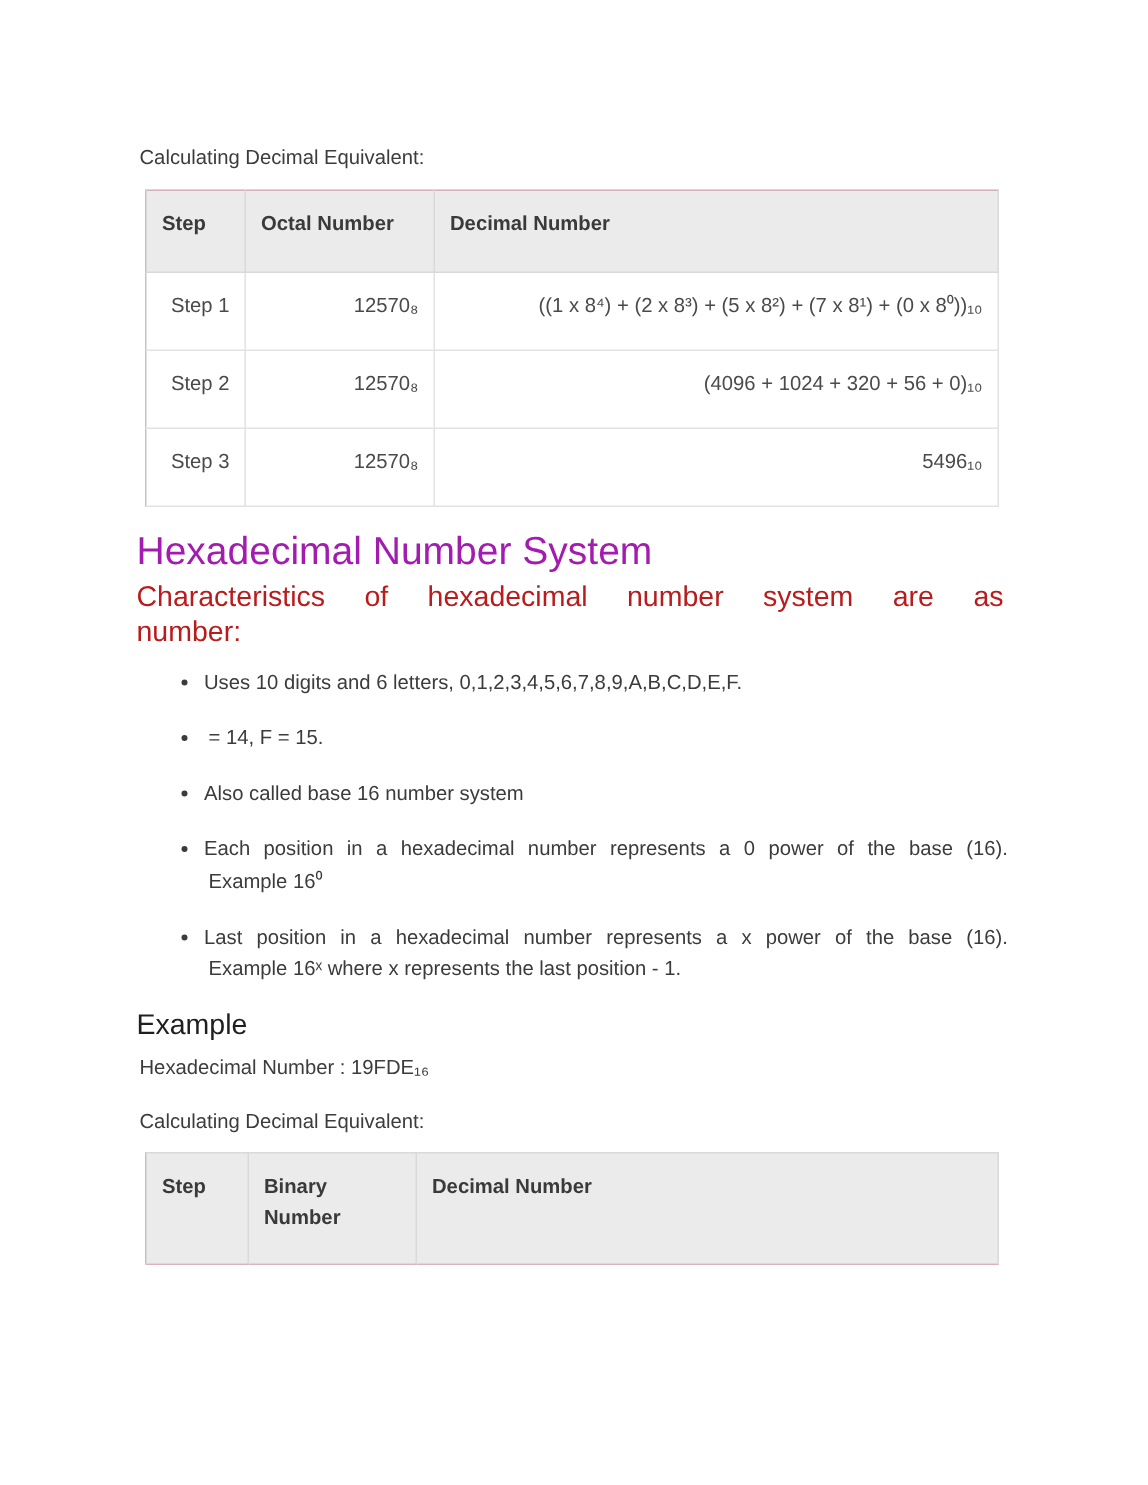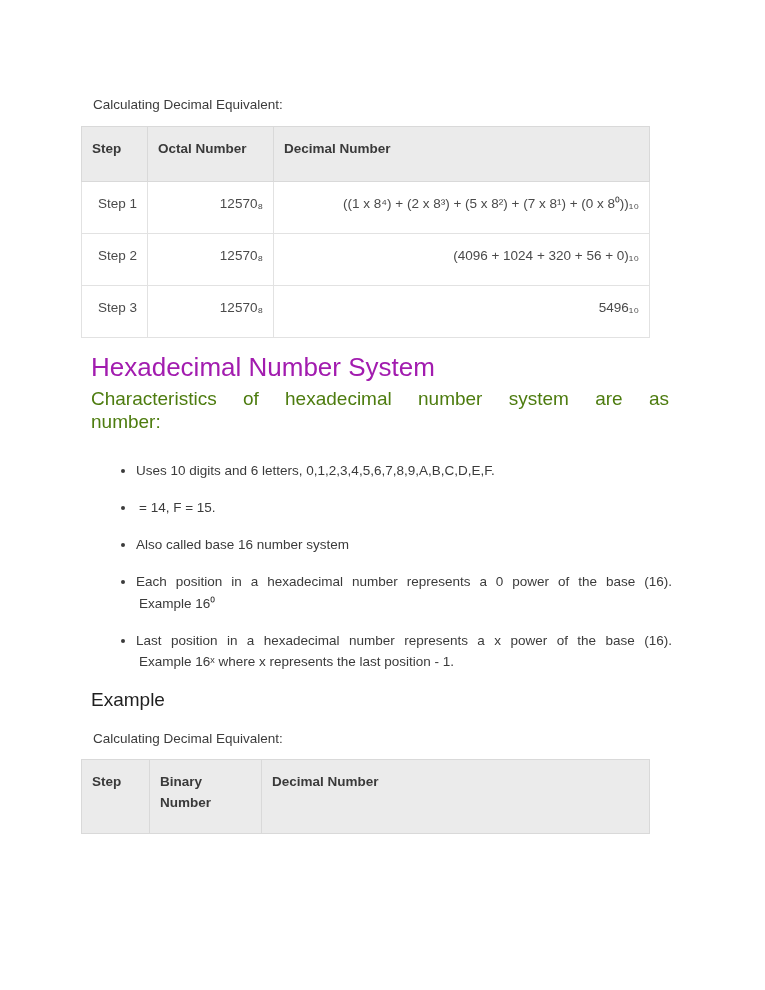--- a/index.html
+++ b/index.html
@@ -28,20 +28,21 @@
     line-height: 17px;
     color: #3c3c3c;
   }
 
   table.steps {
     border-collapse: collapse;
     table-layout: fixed;
     width: 568px;
     margin-top: 13px;
     background: #be185d;
+    margin-left: 16px;
   }
   table.steps th {
     background: #ebebeb;
     border: 1px solid #d9d9d9;
     font-size: 13.5px;
     font-weight: bold;
     color: #3a3a3a;
     text-align: left;
     vertical-align: top;
     padding: 11px 10px 22px 10px;
@@ -77,41 +78,41 @@
     line-height: 31px;
     font-weight: normal;
     color: #a21caf;
   }
   h2.subtitle {
     margin: 5px 0 0 10px;
     width: 578px;
     font-size: 19px;
     line-height: 22.5px;
     font-weight: normal;
-    color: #4d7c0f;
+    color: #b91c1c;
   }
   h2.example-title {
     margin: 16px 0 0 10px;
     font-size: 19px;
     line-height: 22px;
     font-weight: normal;
     color: #1f1f1f;
   }
   .jstretch {
     display: block;
     text-align: justify;
     text-align-last: justify;
   }
   .jline2 {
     display: block;
     padding-left: 3px;
   }
 
   ul.char-list {
-    margin: 27px 0 0 0;
+    margin: 11px 0 0 0;
     padding: 0 0 0 55px;
     width: 536px;
     list-style: disc outside;
   }
   ul.char-list li {
     margin: 0 0 15.5px 0;
     font-size: 13.5px;
     line-height: 21.5px;
     color: #3b3b3b;
     text-align: justify;
@@ -187,20 +188,21 @@
           <span class="jline2">Example 16⁰</span>
         </li>
       <li>
           <span class="jstretch">Last position in a hexadecimal number represents a x power of the base (16).</span>
           <span class="jline2">Example 16ˣ where x represents the last position - 1.</span>
         </li>
     </ul>
 
     <h2 class="example-title">Example</h2>
 
+    <p class="hexnum-line">Hexadecimal Number : 19FDE₁₆</p>
 
     <p class="calc-heading2">Calculating Decimal Equivalent:</p>
 
     <table class="steps binary">
       <colgroup>
         <col style="width:68px">
           <col style="width:112px">
           <col style="width:388px">
       </colgroup>
       <tbody>

